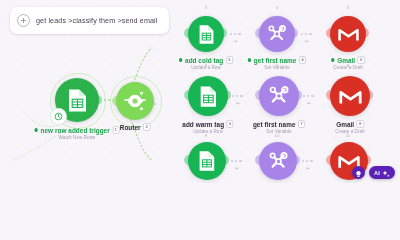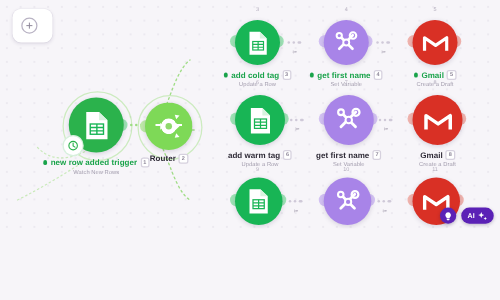--- a/index.html
+++ b/index.html
@@ -132,20 +132,21 @@
       <path d="M14 160 C 34 150, 50 140, 66 130"></path>
     </g>
   </svg>
 
   <div class="prompt-bar">
     <span class="plus-circle">
       <svg width="7" height="7" viewBox="0 0 7 7">
         <path d="M3.5 1.4V5.6M1.4 3.5H5.6" stroke="#8e8799" stroke-width=".8" stroke-linecap="round"></path>
       </svg>
     </span>
+    <span class="prompt-text">get leads &gt;classify them &gt;send email</span>
   </div>
 
   <div class="node" style="left:55px;top:78px;">
     <div class="halo" style="left:-5px;top:-5px;width:54px;height:54px;"></div>
     <div class="socket right s-trigger" style="left:42px;top:17px;"></div>
     <div class="bubble trigger" style="width:44px;height:44px;">
       <svg width="21" height="25" viewBox="0 0 21 25">
         <path d="M2 1.6h10.2L19 8.2v15.2H2z" fill="#ffffff"></path>
         <path d="M12.2 1.6 19 8.2h-6.8z" fill="#d8f3df"></path>
         <g stroke="#18b555" stroke-width="1.1">

